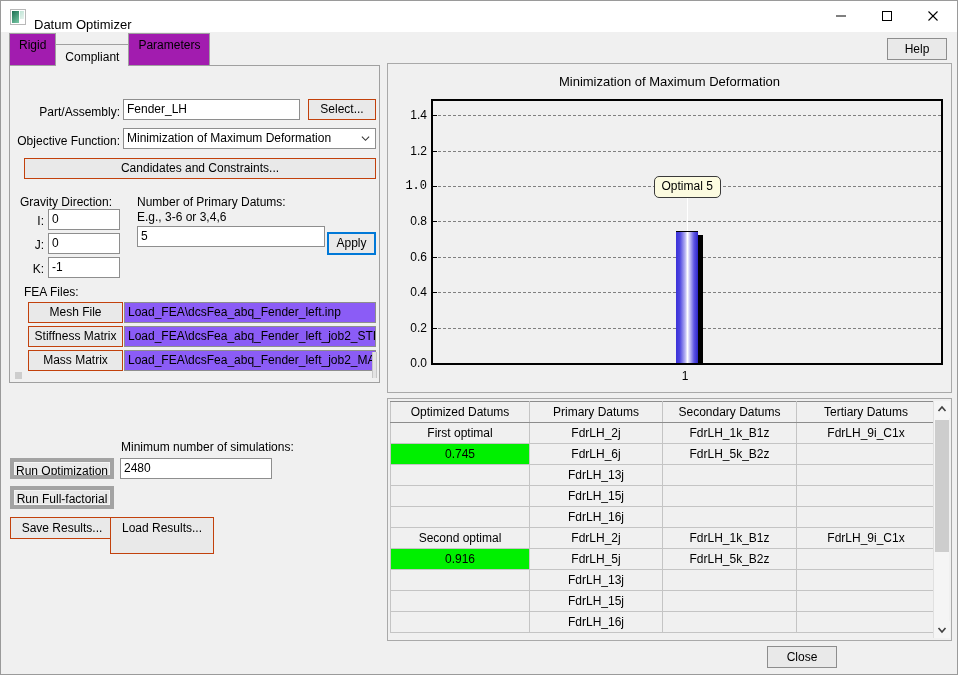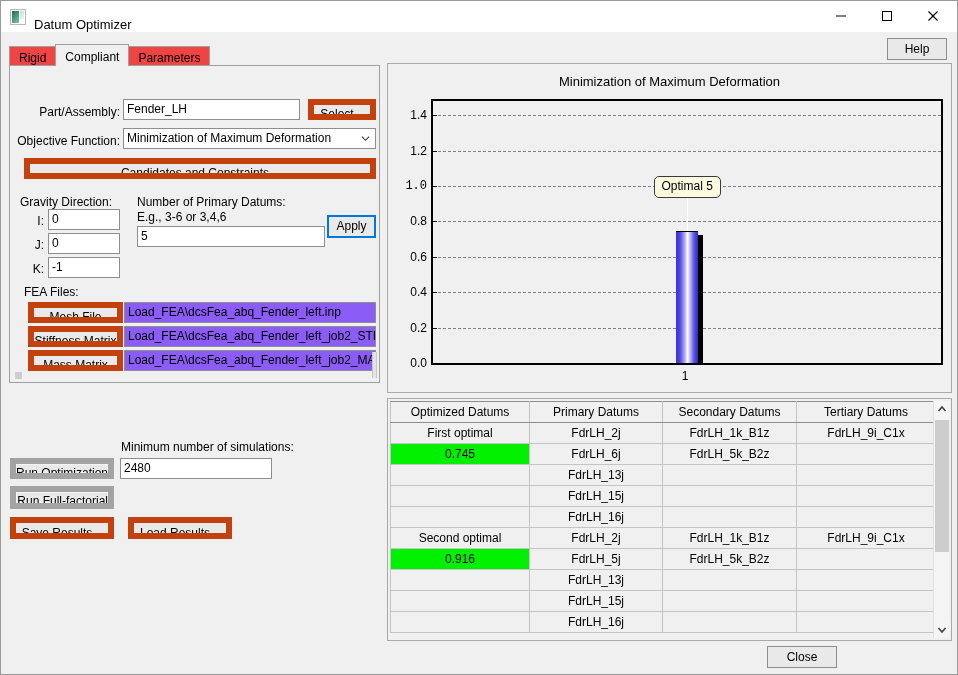--- a/index.html
+++ b/index.html
@@ -61,27 +61,27 @@
   #btn-close { right: 1px; }
   .cbtn svg { position: absolute; left: 50%; top: 50%; transform: translate(-50%,-50%); }
 
   
   #tabstrip {
     position: absolute; left: 8px; top: 44px;
     height: 21px;
     display: flex; align-items: flex-end;
   }
   .tab {
-    height: 20px;
+    height: 33px;
     padding: 2px 9px 0 9px;
     font-size: 12px;
     line-height: 18px;
     border: 1px solid #a0a0a0;
     border-bottom: none;
-    background: #ef4444;
+    background: #a21caf;
     margin-right: -1px;
     position: relative;
     white-space: nowrap;
     cursor: default;
   }
   .tab.active {
     height: 22px;
     background: #f0f0f0;
     z-index: 3;
     padding-top: 3px;
@@ -134,31 +134,30 @@
     line-height: 18px;
     color: #000;
     overflow: hidden;
     white-space: nowrap;
   }
   .tbox.ro { background: #8b5cf6; }
 
   .btn {
     position: absolute;
     background: #e9e9e9;
-    border: 6px solid #c2410c;
+    border: 1px solid #c2410c;
     font-size: 12px;
     text-align: center;
     white-space: nowrap;
     cursor: default;
     overflow: hidden;
   }
   .btn.thick {
-    border: 6px solid #a3a3a3;
+    border: 4px solid #a3a3a3;
     box-shadow: inset 0 0 0 1px #f4f4f4;
-    text-align: right;
   }
   .btn.accent { border: 2px solid #0078d7; }
 
   .combo {
     position: absolute;
     background: #fff;
     border: 1px solid #8e8e8e;
     font-size: 12px;
     padding: 0 18px 0 3px;
     line-height: 19px;
@@ -373,21 +372,21 @@
 
     <div class="lbl lbl-r" style="left:6px; top:172px; width:28px;">J:</div>
     <div class="tbox" style="left:38px; top:167px; width:72px; height:21px;">0</div>
 
     <div class="lbl lbl-r" style="left:6px; top:196px; width:28px;">K:</div>
     <div class="tbox" style="left:38px; top:191px; width:72px; height:21px;">-1</div>
 
     <div class="lbl" style="left:127px; top:129px;">Number of Primary Datums:</div>
     <div class="lbl" style="left:127px; top:144px;">E.g., 3-6 or 3,4,6</div>
     <div class="tbox" style="left:127px; top:160px; width:188px; height:21px;">5</div>
-    <div class="btn accent" style="left:317px; top:149px; width:49px; height:23px; line-height:19px;">Apply</div>
+    <div class="btn accent" style="left:317px; top:166px; width:49px; height:23px; line-height:19px;">Apply</div>
 
     <div class="lbl" style="left:14px; top:219px;">FEA Files:</div>
 
     <div class="btn" style="left:18px; top:236px; width:95px; height:21px; line-height:19px;">Mesh File</div>
     <div class="tbox ro" style="left:114px; top:236px; width:252px; height:21px;">Load_FEA\dcsFea_abq_Fender_left.inp</div>
 
     <div class="btn" style="left:18px; top:260px; width:95px; height:21px; line-height:19px;">Stiffness Matrix</div>
     <div class="tbox ro" style="left:114px; top:260px; width:252px; height:21px;">Load_FEA\dcsFea_abq_Fender_left_job2_STIF1.mt</div>
 
     <div class="btn" style="left:18px; top:284px; width:95px; height:21px; line-height:19px;">Mass Matrix</div>
@@ -399,21 +398,21 @@
 
   <div id="lower-left">
     <div class="lbl" style="left:120px; top:57px;">Minimum number of simulations:</div>
 
     <div class="btn thick" style="left:9px; top:75px; width:104px; height:21px; line-height:19px;">Run Optimization</div>
     <div class="tbox" style="left:119px; top:75px; width:152px; height:21px;">2480</div>
 
     <div class="btn thick" style="left:9px; top:103px; width:104px; height:23px; line-height:19px;">Run Full-factorial</div>
 
     <div class="btn" style="left:9px; top:134px; width:104px; height:22px; line-height:20px;">Save Results...</div>
-    <div class="btn" style="left:127px; top:134px; width:104px; height:22px; line-height:20px;">Load Results...</div>
+    <div class="btn" style="left:109px; top:134px; width:104px; height:37px; line-height:20px;">Load Results...</div>
   </div>
 
   <div id="chartpanel">
     <div id="chart-title">Minimization of Maximum Deformation</div>
     <div id="ylabel">Objective Function Value</div>
     <div id="plot">
         <div class="ytick-mark" style="top: 262px; left: 0px;"></div>
         <div class="gridline" style="top: 226.595px;"></div>
         <div class="ytick-mark" style="top: 226.595px; left: 0px;"></div>
         <div class="gridline" style="top: 191.189px;"></div>

